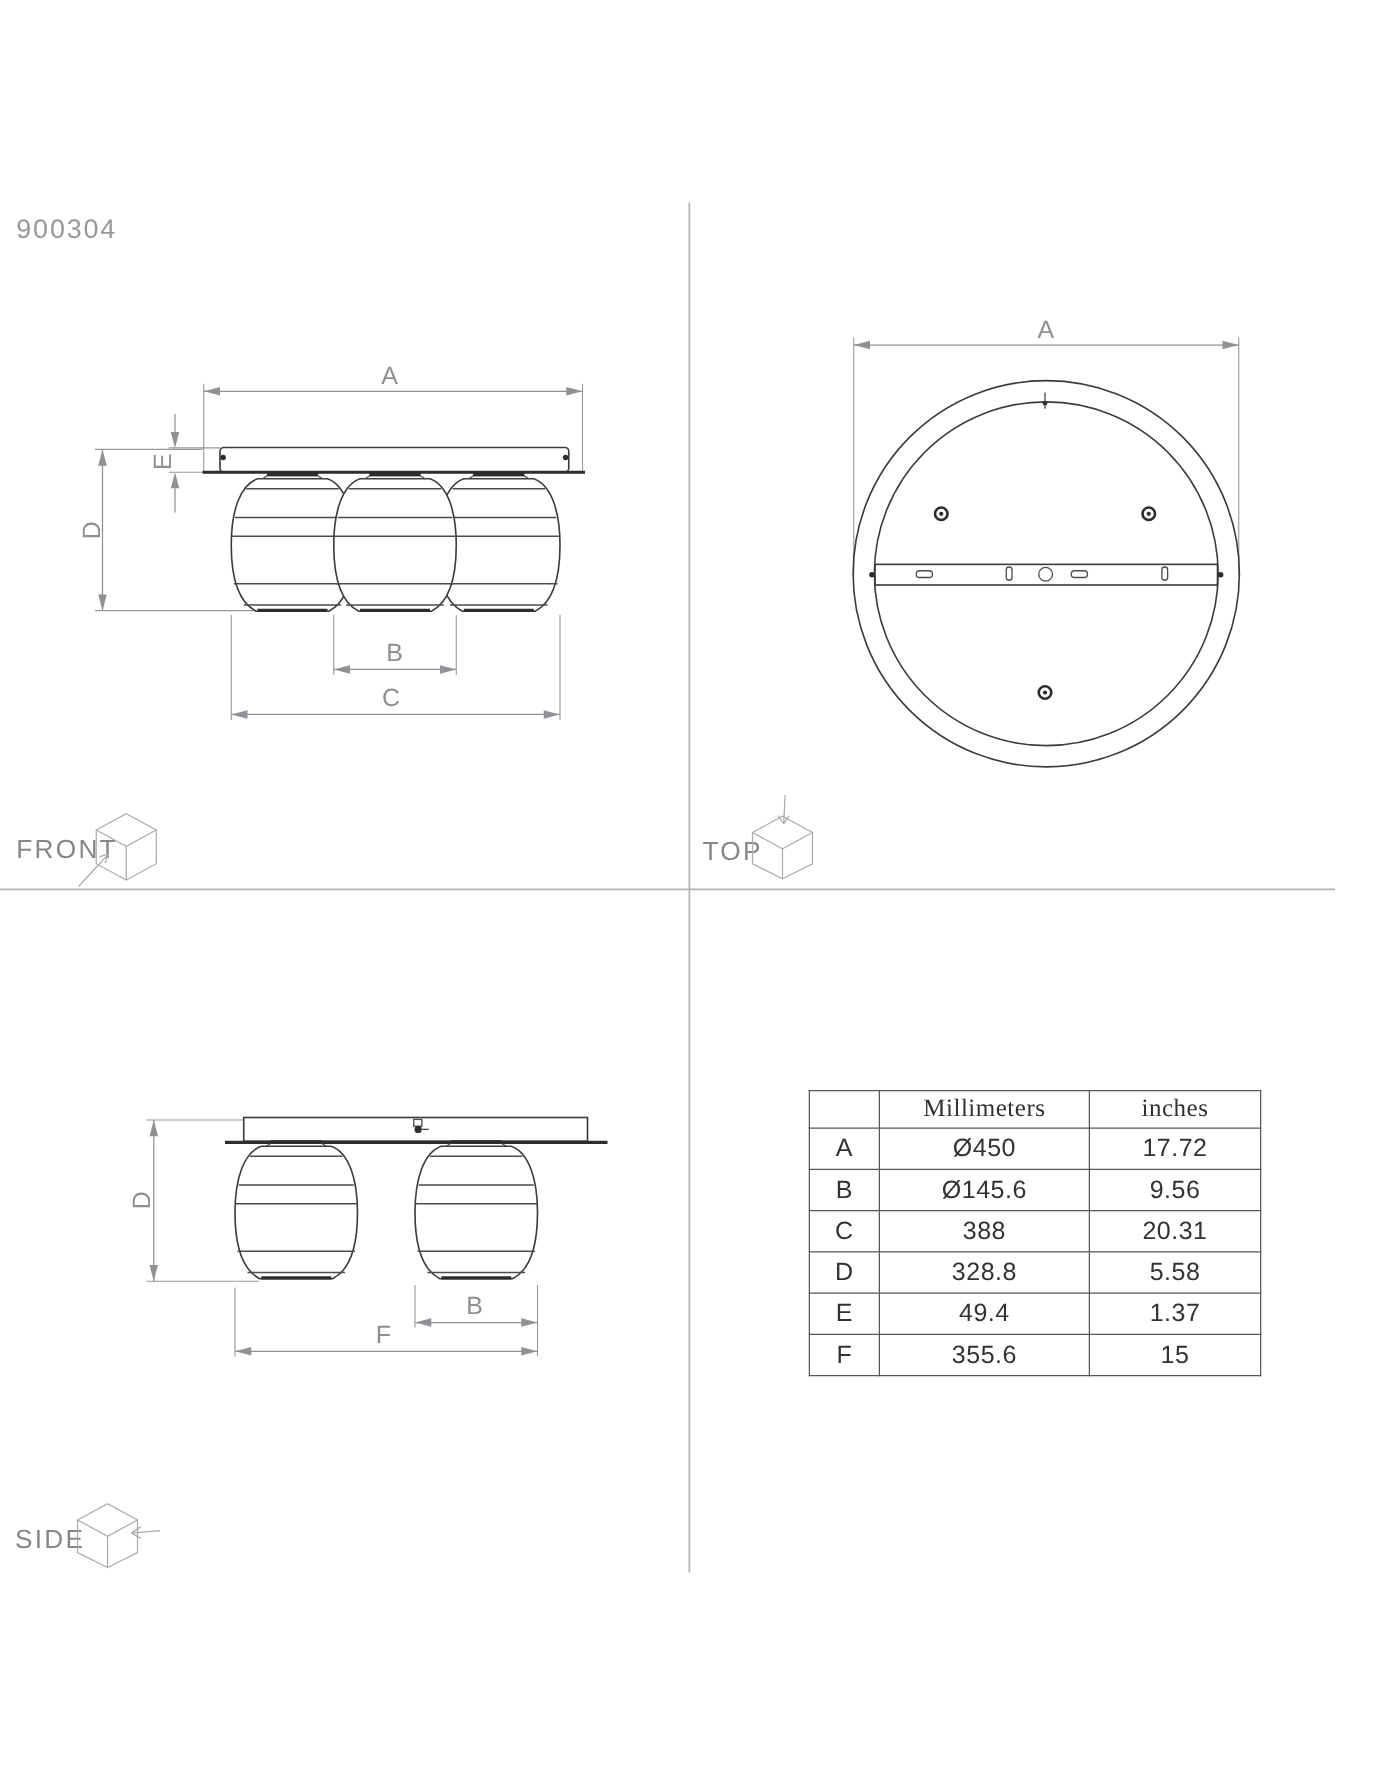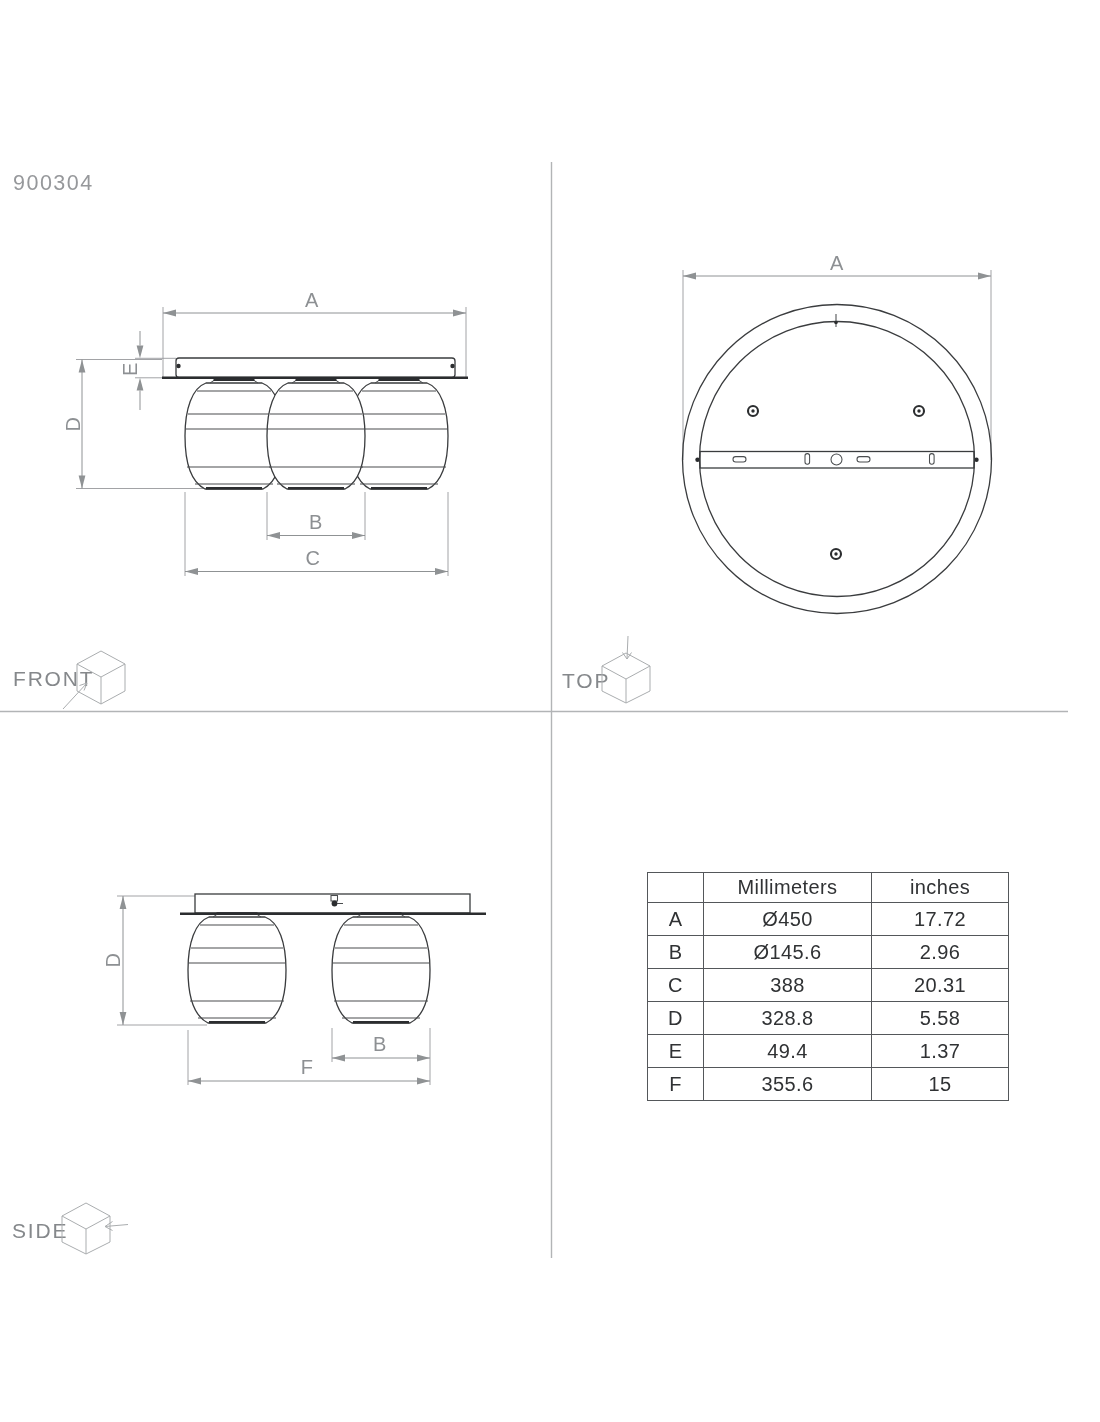--- a/index.html
+++ b/index.html
@@ -25,21 +25,21 @@
   .spec-table-wrap{position:absolute;left:647px;top:872px;}
   table.spec{
     border-collapse:collapse;table-layout:fixed;width:361px;
     font-size:20px;color:#303234;letter-spacing:0.4px;
   }
   table.spec td,table.spec th{
     border:1.4px solid #54575a;text-align:center;vertical-align:middle;
     padding:0;font-weight:normal;
   }
   table.spec tr{height:33px;}
-  table.spec tr.hdr{height:30px;}
+  table.spec tr.hdr{height:30px;font-family:Liberation Serif, serif;}
 </style>
 </head>
 <body>
 <div class="canvas">
 
 <svg width="1100" height="1422" viewBox="0 0 1100 1422">
 
   <defs>
     <g id="barrel">
       <path d="M -28,0 C -42,5 -49,26 -49,53 C -49,79 -43,99 -29,106 L 29,106 C 43,99 49,79 49,53 C 49,26 42,5 28,0 Z" fill="#ffffff" stroke="#3a3c3e" stroke-width="1.3"></path>
@@ -232,21 +232,21 @@
       <td>inches</td>
     </tr>
     <tr>
       <td>A</td>
       <td>Ø450</td>
       <td>17.72</td>
     </tr>
     <tr>
       <td>B</td>
       <td>Ø145.6</td>
-      <td>2.96</td>
+      <td>9.56</td>
     </tr>
     <tr>
       <td>C</td>
       <td>388</td>
       <td>20.31</td>
     </tr>
     <tr>
       <td>D</td>
       <td>328.8</td>
       <td>5.58</td>

